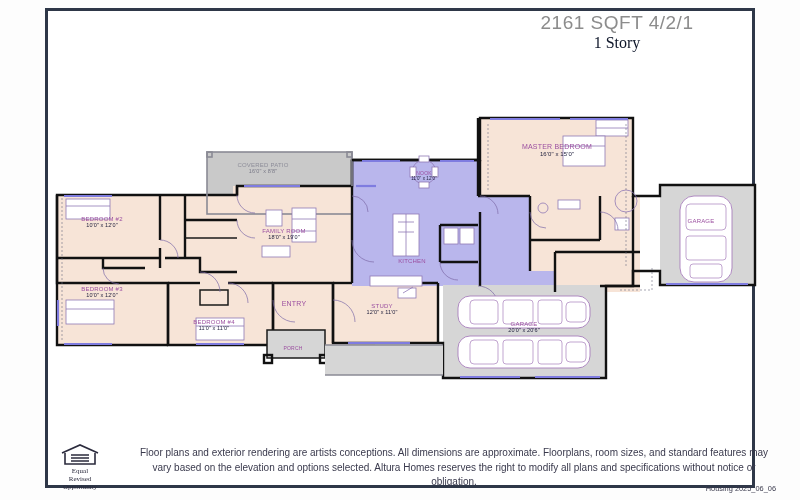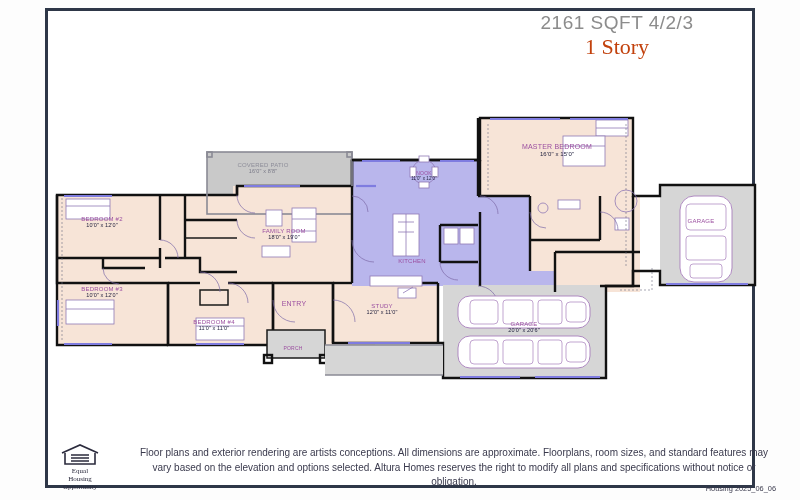--- a/index.html
+++ b/index.html
@@ -49,22 +49,22 @@
   }
   #plan-specs {
     font-family: "Liberation Sans", sans-serif;
     font-size: 19px;
     color: #8c8c8c;
     margin-top: 3px;
     letter-spacing: 0.5px;
   }
   #plan-stories {
     font-family: "Liberation Serif", serif;
-    font-size: 22px;
-    color: #c2410c;
+    font-size: 16px;
+    color: #0f172a;
     margin-top: 2px;
   }
   
   #plan-canvas {
     position: absolute;
     left: 0;
     top: 0;
     width: 800px;
     height: 500px;
     pointer-events: none;
@@ -139,21 +139,21 @@
   }
 </style>
 </head>
 <body>
 
 <div id="sheet">
 
   <div id="frame"></div>
 
   <div id="title-block">
-    <div id="plan-specs">2161 SQFT 4/2/3</div>
+    <div id="plan-specs">2161 SQFT 4/2/1</div>
     <div id="plan-stories">1 Story</div>
   </div>
 
   <svg id="plan-canvas" viewBox="0 0 800 500" xmlns="http://www.w3.org/2000/svg">
     <defs>
       <style>
         .fill-living { fill:#f7e4d7; }
         .fill-circ   { fill:#b9b6ec; }
         .fill-gar    { fill:#d6d6d6; }
         .fill-patio  { fill:#c9c9c9; }
@@ -407,21 +407,21 @@
 
   <div id="footer">
 
     <div id="eho-logo">
       <svg id="eho-mark" width="40" height="22" viewBox="0 0 40 22" xmlns="http://www.w3.org/2000/svg">
         <path d="M2,9 L20,1 L38,9" fill="none" stroke="#2b2b3d" stroke-width="1.6"></path>
         <path d="M5,9 L5,20 L35,20 L35,9" fill="none" stroke="#2b2b3d" stroke-width="1.6"></path>
         <path d="M11,11 H29 M11,14 H29 M11,17 H29" stroke="#2b2b3d" stroke-width="1.4"></path>
       </svg>
       <span class="eho-line">Equal</span>
-      <span class="eho-line">Housing</span>
+      <span class="eho-line">Revised</span>
       <span class="eho-line">Opportunity</span>
     </div>
 
     <div id="disclaimer">Floor plans and exterior rendering are artists conceptions. All dimensions are approximate. Floorplans, room sizes, and standard features may vary based on the elevation and options selected. Altura Homes reserves the right to modify all plans and specifications without notice or obligation.</div>
     <div id="revised">Housing 2025_06_06</div>
   </div>
 
 </div>
 
 </body></html>

